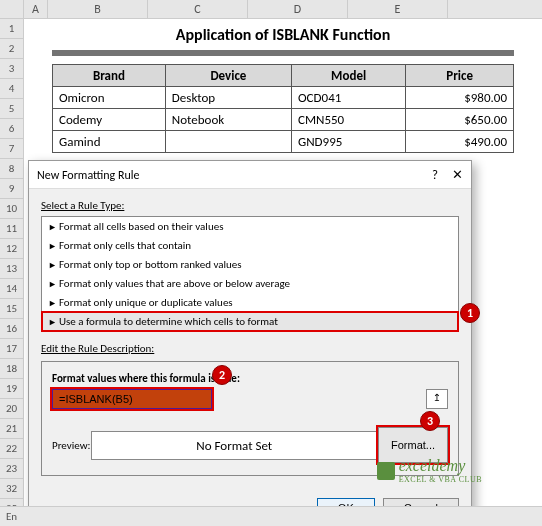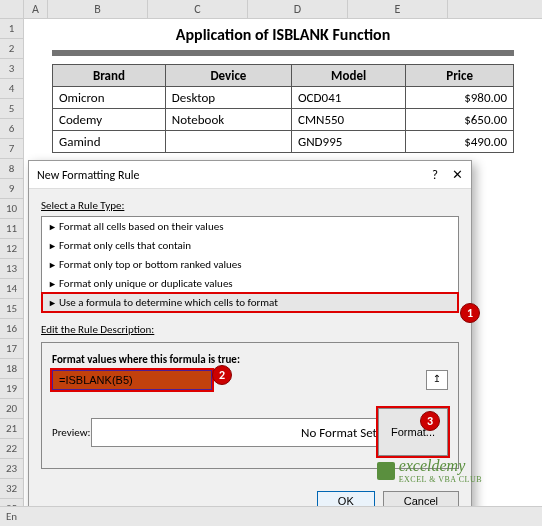--- a/index.html
+++ b/index.html
@@ -35,22 +35,22 @@
     
     .edit-label { font-size: 11px; text-decoration: underline; margin: 10px 0 6px 0; }
     .desc-box { border: 1px solid #888; padding: 10px 10px 12px 10px; background: #f0f0f0; position: relative; }
     .desc-box .bold-label { font-weight: bold; font-size: 11px; margin-bottom: 4px; }
     .formula-row { display: flex; align-items: center; gap: 6px; }
     .formula-input { border: 1px solid #4c1d95; background: #c2410c; padding: 3px 6px; width: 160px; font-size: 11px; outline: 2px solid #d00; outline-offset: 0px; }
     .collapse-btn { margin-left: auto; border: 1px solid #888; background: #fff; width: 22px; height: 20px; text-align: center; line-height: 16px; cursor: pointer; font-size: 10px; }
     
     .preview-row { display: flex; align-items: center; margin-top: 18px; }
     .preview-label { font-size: 11px; }
-    .preview-box { flex: 1; border: 1px solid #888; background: #fff; text-align: right; padding: 6px 0; font-size: 13px; }
-    .format-btn { border: 1px solid #888; background: #e6e6e6; padding: 17px 12px; font-size: 11px; cursor: pointer; outline: 2px solid #d00; outline-offset: 0px; }
+    .preview-box { flex: 1; border: 1px solid #888; background: #fff; text-align: center; padding: 6px 0; font-size: 13px; }
+    .format-btn { border: 1px solid #888; background: #e6e6e6; padding: 11px 12px; font-size: 11px; cursor: pointer; outline: 2px solid #d00; outline-offset: 0px; }
     
     .dialog-footer { display: flex; justify-content: flex-end; gap: 8px; padding: 10px 12px; }
     .dlg-btn { border: 1px solid #888; background: #e6e6e6; padding: 3px 20px; font-size: 11px; cursor: pointer; }
     .dlg-btn.ok { border: 1px solid #0066b3; background: #eaf3fb; }
     
     .callout { position: absolute; width: 20px; height: 20px; border-radius: 50%; background: #c00; color: #fff; font-weight: bold; font-size: 12px; display: flex; align-items: center; justify-content: center; border: 1px solid #800; }
     .callout.c1 { top: 303px; left: 460px; }
     .callout.c2 { top: 365px; left: 212px; }
     .callout.c3 { top: 411px; left: 420px; }
     
@@ -143,20 +143,21 @@
       <span class="help">?</span>
       <span class="close">✕</span>
     </span>
   </div>
   <div class="dialog-body">
     <div class="section-label">Select a Rule Type:</div>
     <div class="rule-list">
       <div class="rule-item"><span class="arrow">►</span><span>Format all cells based on their values</span></div>
       <div class="rule-item"><span class="arrow">►</span><span>Format only cells that contain</span></div>
       <div class="rule-item"><span class="arrow">►</span><span>Format only top or bottom ranked values</span></div>
+      <div class="rule-item"><span class="arrow">►</span><span>Format only values that are above or below average</span></div>
       <div class="rule-item"><span class="arrow">►</span><span>Format only unique or duplicate values</span></div>
       <div class="rule-item selected red-box-1"><span class="arrow">►</span><span>Use a formula to determine which cells to format</span></div>
     </div>
     <div class="edit-label">Edit the Rule Description:</div>
     <div class="desc-box">
       <div class="bold-label">Format values where this formula is true:</div>
       <div class="formula-row">
         <input class="formula-input" value="=ISBLANK(B5)" style="">
         <span class="collapse-btn">↥</span>
       </div>

